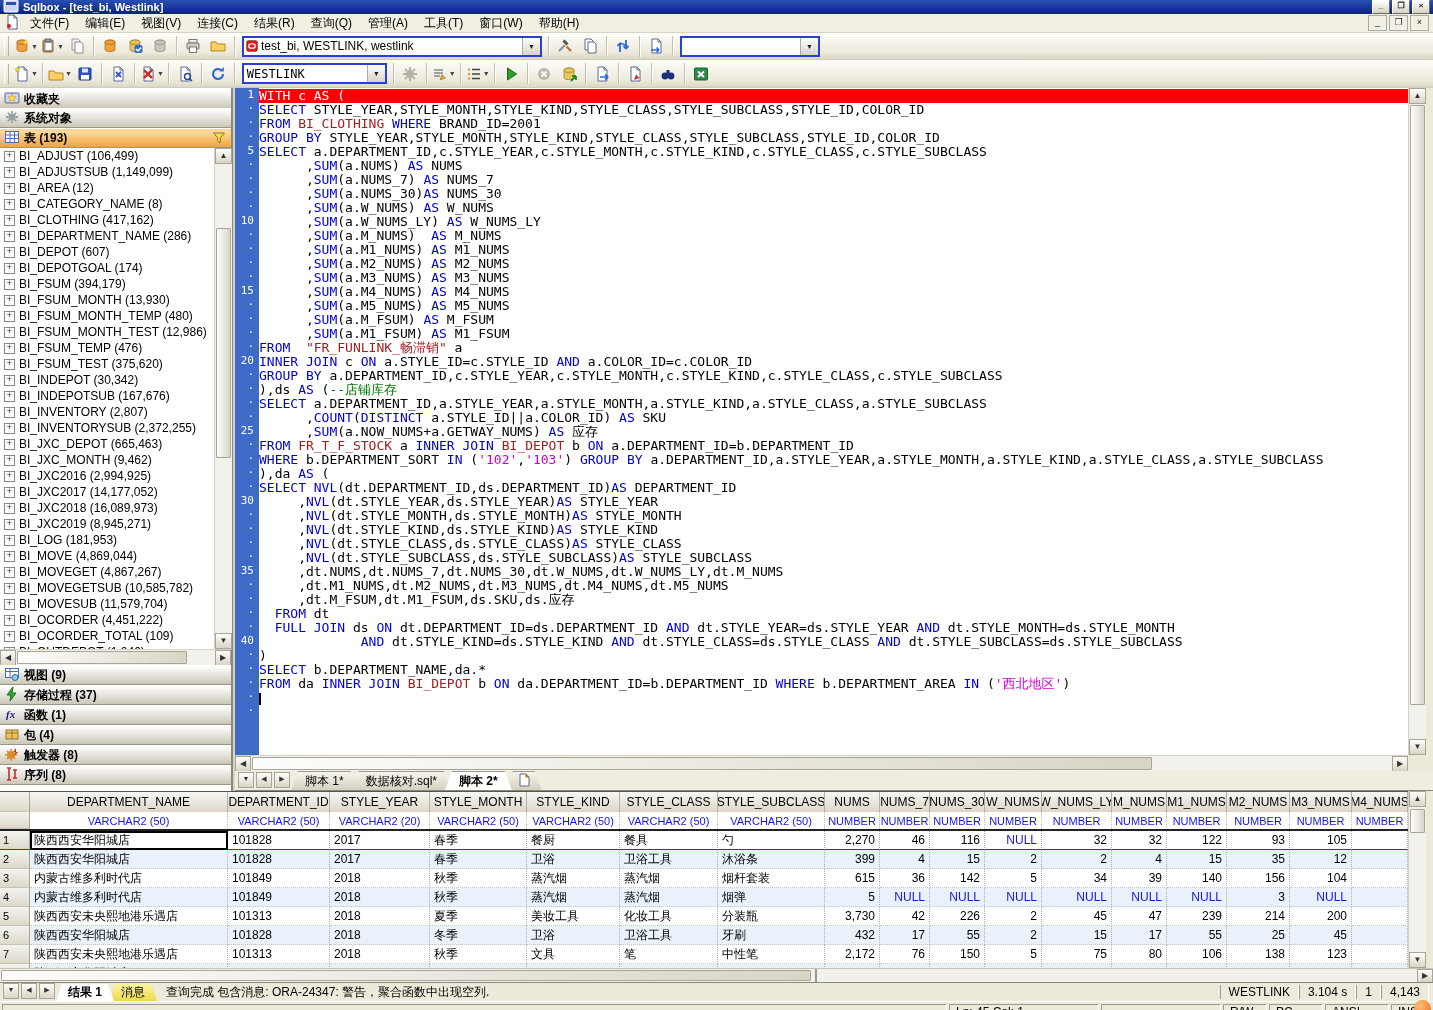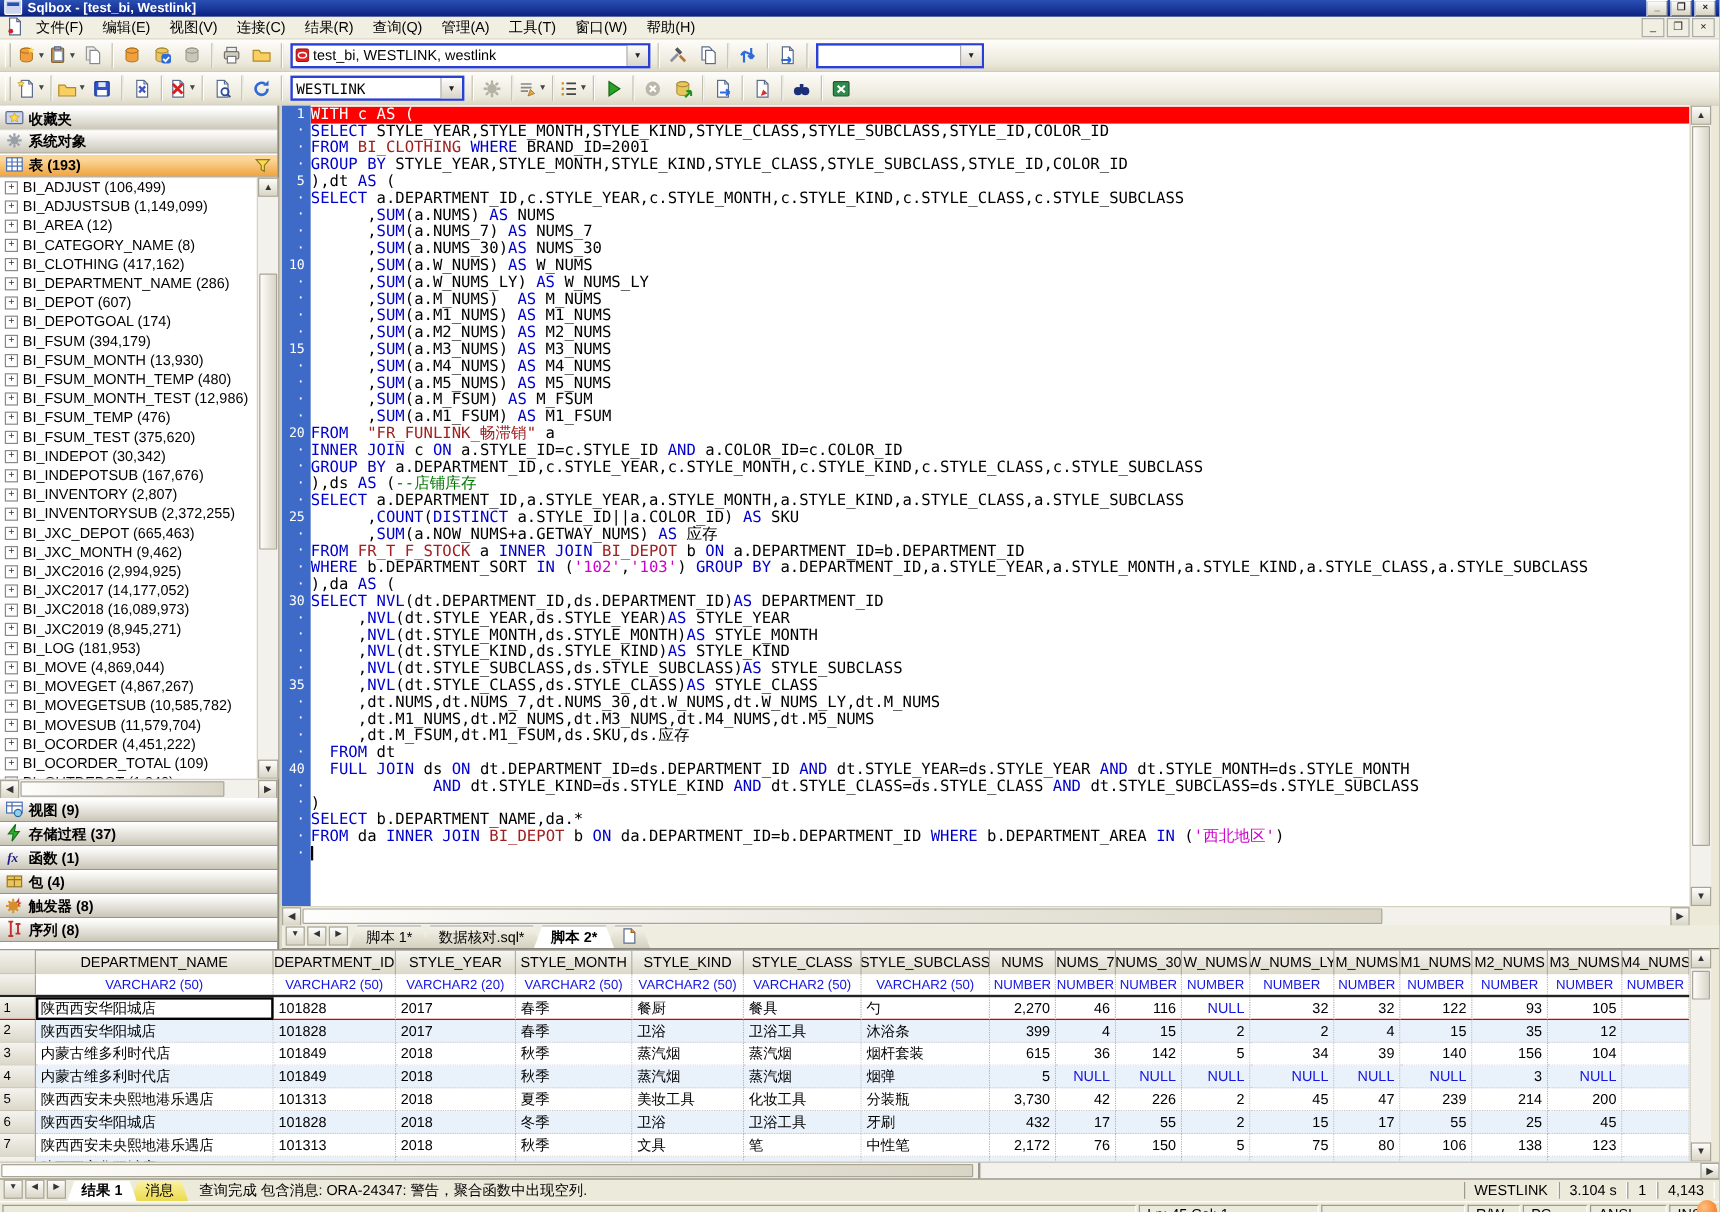--- a/index.html
+++ b/index.html
@@ -715,21 +715,20 @@
         <div class="gln">·</div>
         <div class="gln">·</div>
         <div class="gln">·</div>
         <div class="gln">·</div>
       </div>
     <div id="code">
         <div class="line hl"><span class="w">WITH c AS (</span></div>
         <div class="line"><span class="k">SELECT</span><span class="p"> STYLE_YEAR,STYLE_MONTH,STYLE_KIND,STYLE_CLASS,STYLE_SUBCLASS,STYLE_ID,COLOR_ID</span></div>
         <div class="line"><span class="k">FROM</span><span class="p"> </span><span class="t">BI_CLOTHING</span><span class="p"> </span><span class="k">WHERE</span><span class="p"> BRAND_ID=2001</span></div>
         <div class="line"><span class="k">GROUP BY</span><span class="p"> STYLE_YEAR,STYLE_MONTH,STYLE_KIND,STYLE_CLASS,STYLE_SUBCLASS,STYLE_ID,COLOR_ID</span></div>
-        <div class="line"><span class="p">),dt </span><span class="k">AS</span><span class="p"> (</span></div>
         <div class="line"><span class="k">SELECT</span><span class="p"> a.DEPARTMENT_ID,c.STYLE_YEAR,c.STYLE_MONTH,c.STYLE_KIND,c.STYLE_CLASS,c.STYLE_SUBCLASS</span></div>
         <div class="line"><span class="p">      ,</span><span class="k">SUM</span><span class="p">(a.NUMS) </span><span class="k">AS</span><span class="p"> NUMS</span></div>
         <div class="line"><span class="p">      ,</span><span class="k">SUM</span><span class="p">(a.NUMS_7) </span><span class="k">AS</span><span class="p"> NUMS_7</span></div>
         <div class="line"><span class="p">      ,</span><span class="k">SUM</span><span class="p">(a.NUMS_30)</span><span class="k">AS</span><span class="p"> NUMS_30</span></div>
         <div class="line"><span class="p">      ,</span><span class="k">SUM</span><span class="p">(a.W_NUMS) </span><span class="k">AS</span><span class="p"> W_NUMS</span></div>
         <div class="line"><span class="p">      ,</span><span class="k">SUM</span><span class="p">(a.W_NUMS_LY) </span><span class="k">AS</span><span class="p"> W_NUMS_LY</span></div>
         <div class="line"><span class="p">      ,</span><span class="k">SUM</span><span class="p">(a.M_NUMS)  </span><span class="k">AS</span><span class="p"> M_NUMS</span></div>
         <div class="line"><span class="p">      ,</span><span class="k">SUM</span><span class="p">(a.M1_NUMS) </span><span class="k">AS</span><span class="p"> M1_NUMS</span></div>
         <div class="line"><span class="p">      ,</span><span class="k">SUM</span><span class="p">(a.M2_NUMS) </span><span class="k">AS</span><span class="p"> M2_NUMS</span></div>
         <div class="line"><span class="p">      ,</span><span class="k">SUM</span><span class="p">(a.M3_NUMS) </span><span class="k">AS</span><span class="p"> M3_NUMS</span></div>
@@ -744,22 +743,22 @@
         <div class="line"><span class="k">SELECT</span><span class="p"> a.DEPARTMENT_ID,a.STYLE_YEAR,a.STYLE_MONTH,a.STYLE_KIND,a.STYLE_CLASS,a.STYLE_SUBCLASS</span></div>
         <div class="line"><span class="p">      ,</span><span class="k">COUNT</span><span class="p">(</span><span class="k">DISTINCT</span><span class="p"> a.STYLE_ID||a.COLOR_ID) </span><span class="k">AS</span><span class="p"> SKU</span></div>
         <div class="line"><span class="p">      ,</span><span class="k">SUM</span><span class="p">(a.NOW_NUMS+a.GETWAY_NUMS) </span><span class="k">AS</span><span class="p"> 应存</span></div>
         <div class="line"><span class="k">FROM</span><span class="p"> </span><span class="t">FR_T_F_STOCK</span><span class="p"> a </span><span class="k">INNER JOIN</span><span class="p"> </span><span class="t">BI_DEPOT</span><span class="p"> b </span><span class="k">ON</span><span class="p"> a.DEPARTMENT_ID=b.DEPARTMENT_ID</span></div>
         <div class="line"><span class="k">WHERE</span><span class="p"> b.DEPARTMENT_SORT </span><span class="k">IN</span><span class="p"> (</span><span class="s">'102'</span><span class="p">,</span><span class="s">'103'</span><span class="p">) </span><span class="k">GROUP BY</span><span class="p"> a.DEPARTMENT_ID,a.STYLE_YEAR,a.STYLE_MONTH,a.STYLE_KIND,a.STYLE_CLASS,a.STYLE_SUBCLASS</span></div>
         <div class="line"><span class="p">),da </span><span class="k">AS</span><span class="p"> (</span></div>
         <div class="line"><span class="k">SELECT</span><span class="p"> </span><span class="k">NVL</span><span class="p">(dt.DEPARTMENT_ID,ds.DEPARTMENT_ID)</span><span class="k">AS</span><span class="p"> DEPARTMENT_ID</span></div>
         <div class="line"><span class="p">     ,</span><span class="k">NVL</span><span class="p">(dt.STYLE_YEAR,ds.STYLE_YEAR)</span><span class="k">AS</span><span class="p"> STYLE_YEAR</span></div>
         <div class="line"><span class="p">     ,</span><span class="k">NVL</span><span class="p">(dt.STYLE_MONTH,ds.STYLE_MONTH)</span><span class="k">AS</span><span class="p"> STYLE_MONTH</span></div>
         <div class="line"><span class="p">     ,</span><span class="k">NVL</span><span class="p">(dt.STYLE_KIND,ds.STYLE_KIND)</span><span class="k">AS</span><span class="p"> STYLE_KIND</span></div>
+        <div class="line"><span class="p">     ,</span><span class="k">NVL</span><span class="p">(dt.STYLE_CLASS,ds.STYLE_CLASS)</span><span class="k">AS</span><span class="p"> STYLE_CLASS</span></div>
         <div class="line"><span class="p">     ,</span><span class="k">NVL</span><span class="p">(dt.STYLE_SUBCLASS,ds.STYLE_SUBCLASS)</span><span class="k">AS</span><span class="p"> STYLE_SUBCLASS</span></div>
-        <div class="line"><span class="p">     ,</span><span class="k">NVL</span><span class="p">(dt.STYLE_CLASS,ds.STYLE_CLASS)</span><span class="k">AS</span><span class="p"> STYLE_CLASS</span></div>
         <div class="line"><span class="p">     ,dt.NUMS,dt.NUMS_7,dt.NUMS_30,dt.W_NUMS,dt.W_NUMS_LY,dt.M_NUMS</span></div>
         <div class="line"><span class="p">     ,dt.M1_NUMS,dt.M2_NUMS,dt.M3_NUMS,dt.M4_NUMS,dt.M5_NUMS</span></div>
         <div class="line"><span class="p">     ,dt.M_FSUM,dt.M1_FSUM,ds.SKU,ds.应存</span></div>
         <div class="line"><span class="p">  </span><span class="k">FROM</span><span class="p"> dt</span></div>
         <div class="line"><span class="p">  </span><span class="k">FULL JOIN</span><span class="p"> ds </span><span class="k">ON</span><span class="p"> dt.DEPARTMENT_ID=ds.DEPARTMENT_ID </span><span class="k">AND</span><span class="p"> dt.STYLE_YEAR=ds.STYLE_YEAR </span><span class="k">AND</span><span class="p"> dt.STYLE_MONTH=ds.STYLE_MONTH</span></div>
         <div class="line"><span class="p">             </span><span class="k">AND</span><span class="p"> dt.STYLE_KIND=ds.STYLE_KIND </span><span class="k">AND</span><span class="p"> dt.STYLE_CLASS=ds.STYLE_CLASS </span><span class="k">AND</span><span class="p"> dt.STYLE_SUBCLASS=ds.STYLE_SUBCLASS</span></div>
         <div class="line"><span class="p">)</span></div>
         <div class="line"><span class="k">SELECT</span><span class="p"> b.DEPARTMENT_NAME,da.*</span></div>
         <div class="line"><span class="k">FROM</span><span class="p"> da </span><span class="k">INNER JOIN</span><span class="p"> </span><span class="t">BI_DEPOT</span><span class="p"> b </span><span class="k">ON</span><span class="p"> da.DEPARTMENT_ID=b.DEPARTMENT_ID </span><span class="k">WHERE</span><span class="p"> b.DEPARTMENT_AREA </span><span class="k">IN</span><span class="p"> (</span><span class="s">'西北地区'</span><span class="p">)</span></div>
         <div class="line"><span class="caret"></span></div>

